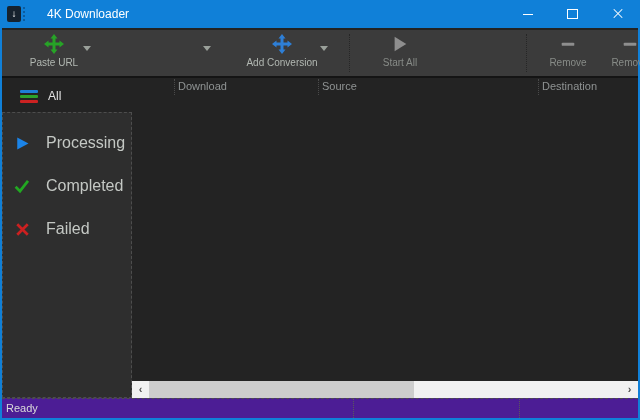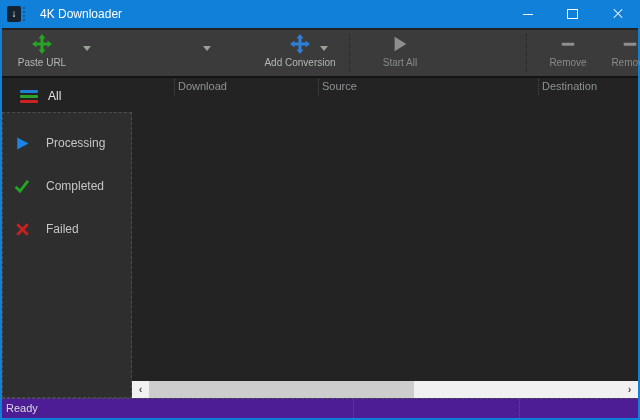--- a/index.html
+++ b/index.html
@@ -9,21 +9,21 @@
 
   
   .titlebar{left:0;top:0;width:640px;height:28px;background:#1080d8;display:flex;align-items:center;}
   .border-left{left:0;top:28px;width:2px;height:392px;background:#1080d8;}
   .border-right{left:638px;top:28px;width:2px;height:392px;background:#1080d8;}
   .border-bottom{left:0;top:418px;width:640px;height:2px;background:#1080d8;}
 
   .app-icon{margin-left:7px;width:14px;height:16px;background:#16222e;border-radius:2px;
             color:#fff;font-size:10px;font-weight:bold;line-height:15px;text-align:center;}
   .app-icon-dots{width:2px;height:14px;margin-left:2px;border-left:2px dotted #0c5c9e;}
-  .win-title{color:#ffffff;font-size:12px;margin-left:13px;flex:1;}
+  .win-title{color:#ffffff;font-size:12px;margin-left:20px;flex:1;}
   .win-btn{width:45px;height:28px;display:flex;align-items:center;justify-content:center;}
   .min-glyph{width:10px;height:1px;background:#fff;display:block;}
   .max-glyph{width:9px;height:8px;border:1px solid #fff;display:block;}
   .close-glyph{position:relative;width:12px;height:12px;display:block;}
   .close-glyph::before,.close-glyph::after{content:"";position:absolute;left:0;top:5px;width:12px;height:1px;background:#fff;}
   .close-glyph::before{transform:rotate(45deg);}
   .close-glyph::after{transform:rotate(-45deg);}
 
   
   .toolbar{left:2px;top:30px;width:636px;height:46px;background:#3b3b3b;border-bottom:2px solid #141414;}
@@ -41,21 +41,21 @@
 
   
   .side-all{left:2px;top:84px;width:130px;height:24px;display:flex;align-items:center;padding-left:18px;box-sizing:border-box;}
   .side-all-label{font-size:12px;color:#e2e2e2;margin-left:10px;}
   .hamburger{display:flex;flex-direction:column;gap:2px;}
   .hamburger span{width:18px;height:3px;border-radius:1px;display:block;}
   .side-panel{left:2px;top:112px;width:130px;height:286px;background:#2e2e2e;
               border:1px dashed #4d4d4d;box-sizing:border-box;}
   .side-item{position:absolute;left:0;width:128px;height:24px;display:flex;align-items:center;padding-left:11px;box-sizing:border-box;}
   .side-item .s-icon{width:16px;height:16px;display:flex;align-items:center;justify-content:center;}
-  .side-item-label{font-size:12px;color:#c4c8c4;margin-left:16px;}
+  .side-item-label{font-size:16px;color:#c4c8c4;margin-left:16px;}
 
   
   .hscroll{left:132px;top:381px;width:506px;height:17px;background:#f1f1f1;}
   .hs-arrow{position:absolute;top:0;width:17px;height:17px;color:#505050;font-size:11px;font-weight:bold;
             text-align:center;line-height:17px;background:#f1f1f1;}
   .hs-arrow.left{left:0;}
   .hs-arrow.right{right:0;}
   .hs-thumb{position:absolute;left:17px;top:0;width:265px;height:17px;background:#cdcdcd;}
 
   
@@ -80,37 +80,37 @@
       <span class="close-glyph"></span>
     </div>
 </div>
 
 <div class="abs border-left"></div>
 <div class="abs border-right"></div>
 <div class="abs border-bottom"></div>
 
 <div class="abs toolbar">
 
-  <div class="tb-btn" style="left:10px;width:60px;text-align:center;">
+  <div class="tb-btn" style="left:22px;width:60px;text-align:center;">
     <span class="tb-icon">
       <svg width="20" height="20" viewBox="0 0 20 20">
           <path fill="#27a327" d="M10 0 L13.5 4.5 H11.5 V8.5 H15.5 V6.5 L20 10 L15.5 13.5 V11.5 H11.5 V15.5 H13.5 L10 20 L6.5 15.5 H8.5 V11.5 H4.5 V13.5 L0 10 L4.5 6.5 V8.5 H8.5 V4.5 H6.5 Z"></path>
         </svg>
     </span>
     <span class="tb-label">Paste URL</span>
   </div>
   <div class="tb-caret" style="left:76px;">
       <span class="caret-shape"></span>
     </div>
 
   <div class="tb-caret" style="left:196px;">
       <span class="caret-shape"></span>
     </div>
 
-  <div class="tb-btn" style="left:256px;width:84px;text-align:right;">
+  <div class="tb-btn" style="left:238px;width:84px;text-align:right;">
     <span class="tb-icon">
       <svg width="20" height="20" viewBox="0 0 20 20">
           <path fill="#2e7fd6" d="M10 0 L13.5 4.5 H11.5 V8.5 H15.5 V6.5 L20 10 L15.5 13.5 V11.5 H11.5 V15.5 H13.5 L10 20 L6.5 15.5 H8.5 V11.5 H4.5 V13.5 L0 10 L4.5 6.5 V8.5 H8.5 V4.5 H6.5 Z"></path>
         </svg>
     </span>
     <span class="tb-label">Add Conversion</span>
   </div>
   <div class="tb-caret" style="left:313px;">
       <span class="caret-shape"></span>
     </div>

